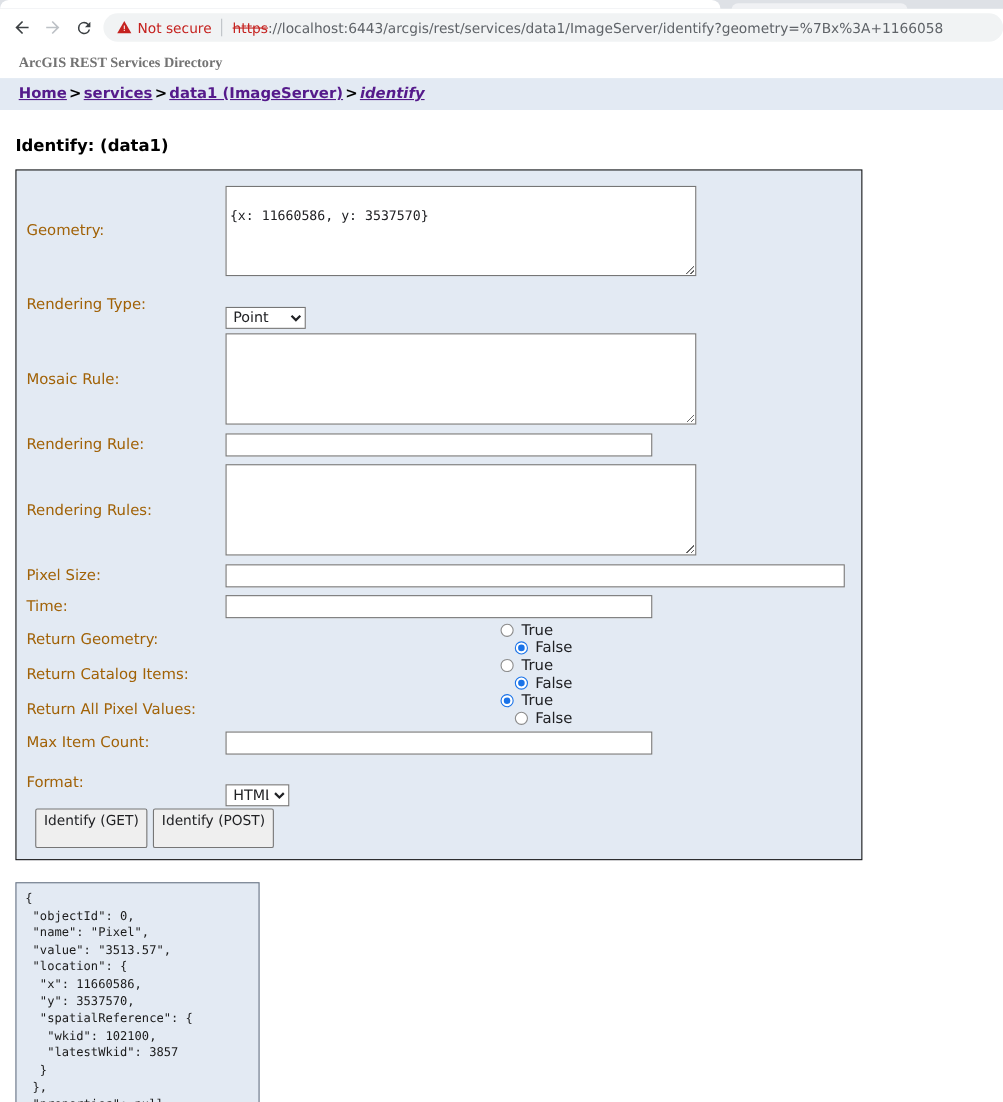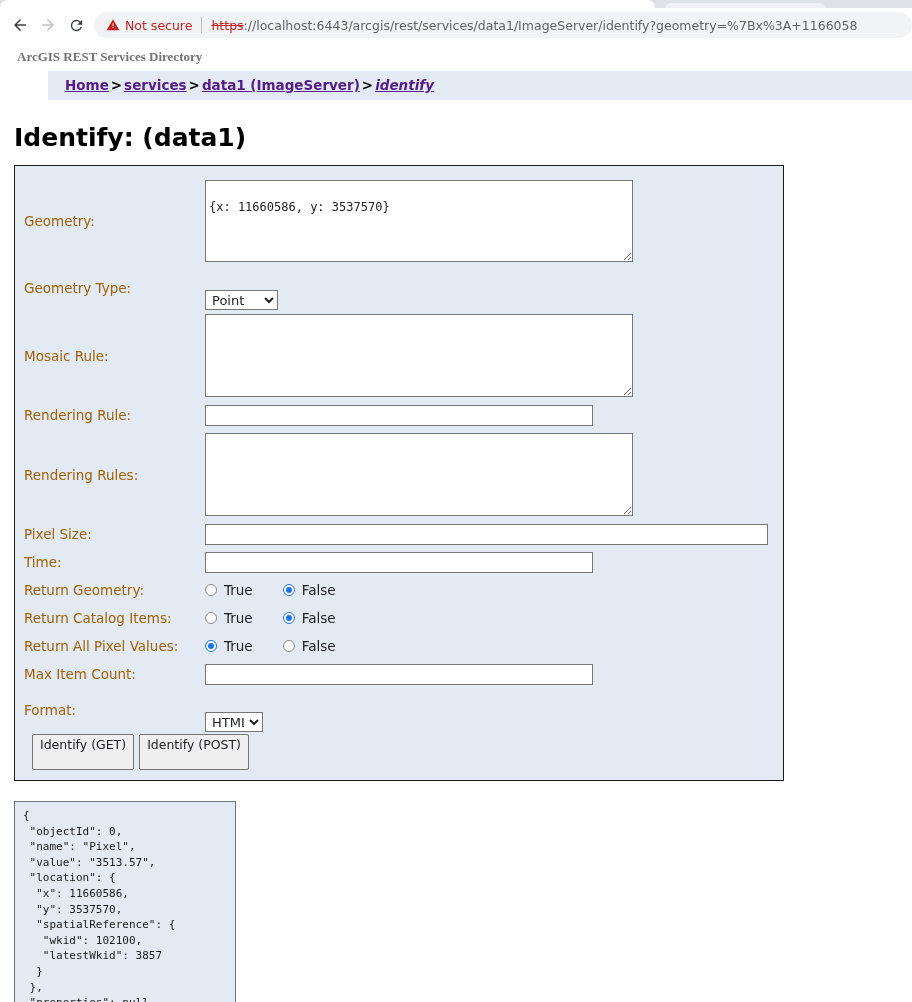--- a/index.html
+++ b/index.html
@@ -117,33 +117,32 @@
     padding: 7px 0 6px 17px;
     font-family: Liberation Serif, serif;
   }
   .breadcrumb {
     background: #e3eaf3;
     padding: 6px 0 7px 17px;
     font-size: 13.5px;
     font-weight: bold;
     color: #000000;
     font-family: "DejaVu Sans", "Liberation Sans", sans-serif;
-    margin-left: 48px;
   }
   .breadcrumb a {
     color: #551a8b;
     text-decoration: underline;
   }
   .breadcrumb a.current {
     font-style: italic;
   }
   .breadcrumb .sep { color: #000; margin: 0 2px; }
 
   h1.page-title {
-    font-size: 25px;
+    font-size: 15px;
     font-weight: bold;
     margin: 23px 0 13px 14px;
     color: #000000;
     font-family: "DejaVu Sans", "Liberation Sans", sans-serif;
   }
 
   .form-panel {
     position: relative;
     margin-left: 14px;
     width: 770px;
@@ -206,21 +205,21 @@
     border: 1px solid #767676;
     padding: 1px 2px;
     height: 20px;
     box-sizing: border-box;
     color: #202124;
     margin-top: 24px;
   }
   select.sel-geom { width: 73px; }
   select.sel-fmt { width: 58px; }
 
-  .radios { display: flex; align-items: center; }
+  .radios { display: flex; align-items: center; flex-direction: column; }
   .radio-group {
     display: flex;
     align-items: center;
     margin-right: 30px;
   }
   .radio-group:last-child { margin-right: 0; }
   .rd {
     width: 12px;
     height: 12px;
     border-radius: 50%;
@@ -344,21 +343,21 @@
   <div class="form-panel">
 
     <div class="frow tall">
       <div class="flabel">Geometry:</div>
       <div class="fctl">
         <textarea class="ta geom" style="">{x: 11660586, y: 3537570}</textarea>
       </div>
     </div>
 
     <div class="frow">
-      <div class="flabel">Geometry Type:</div>
+      <div class="flabel">Rendering Type:</div>
       <div class="fctl">
         <select class="sel sel-geom">
           <option>Point</option>
         </select>
       </div>
     </div>
 
     <div class="frow tall">
       <div class="flabel">Mosaic Rule:</div>
       <div class="fctl">

